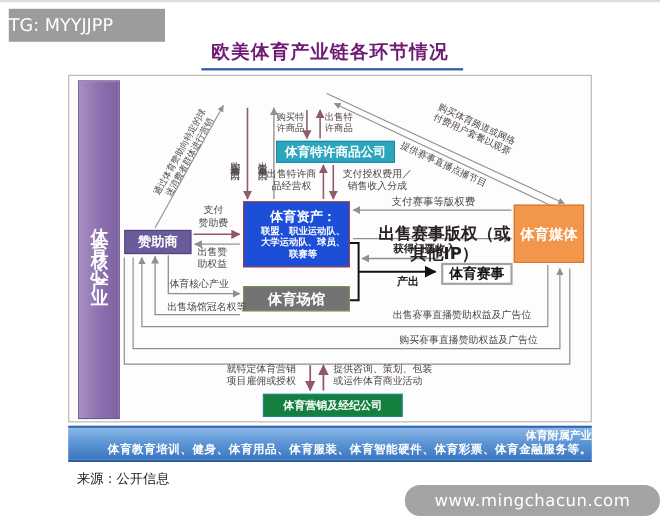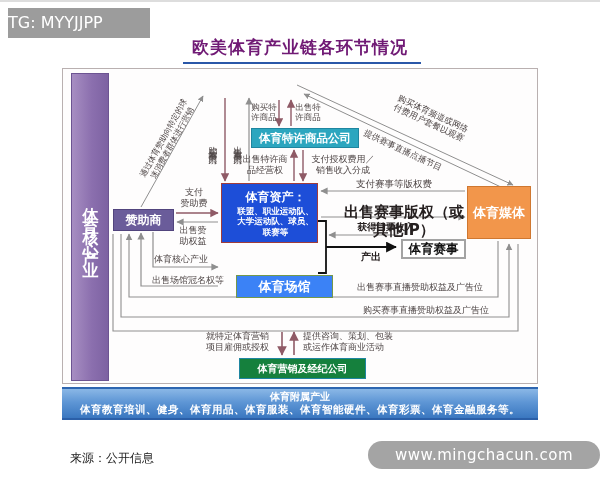--- a/index.html
+++ b/index.html
@@ -32,21 +32,21 @@
 
   
   .node { position:absolute; display:flex; flex-direction:column; align-items:center;
     justify-content:center; text-align:center; color:#fff; font-weight:bold; }
   .n-fans      { left:142px; top:7px;   width:90px;  height:22px; font-size:13px; background:#776aa5; border:1px solid #5a4d85; }
   .n-licensed  { left:188px; top:59px;  width:108px; height:20px; font-size:11.5px; background:#2ca6bf; border:1px solid #1f86a0; }
   .n-assets    { left:158px; top:114px; width:97px;  height:60px; background:#1d4ed8; border:1px solid #a03c3a;padding-left:12px; }
   .n-assets .t { font-size:12px; }
   .n-assets .b { font-size:8.5px; font-weight:bold; line-height:1.25; white-space:pre-line; }
   .n-sponsor   { left:50px;  top:140px; width:61px;  height:22px; font-size:12px; background:#6a5c9a; border:1px solid #51447d; }
-  .n-stadium   { left:173px; top:191px; width:97px;  height:23px; font-size:13px; background:#3b82f6; border:1px solid #74984a;margin-top:15px; }
+  .n-stadium   { left:158px; top:191px; width:97px;  height:23px; font-size:13px; background:#737373; border:1px solid #74984a; }
   .n-media     { left:404px; top:117px; width:64px;  height:53px; font-size:13px; background:#f2964b; border:1px solid #cf7730; }
   .n-event     { left:338px; top:170px; width:65px;  height:20px; font-size:12.5px; background:#ffffff; border:2px solid #a3a3a3; color:#111; }
   .n-marketing { left:176px; top:289px; width:127px; height:21px; font-size:10px; background:#15803d; border:1px solid #1f86a0; }
 
   
   .lbl { position:absolute; font-size:9px; color:#4d4545; font-weight:500;
     line-height:1.2; white-space:pre-line; text-align:center; }
   .strong { font-weight:700; color:#262020; }
   .vtext { writing-mode:vertical-rl; text-orientation:upright; letter-spacing:2px; }
 
@@ -69,26 +69,26 @@
   .l-output       { left:288px; top:182px; width:40px; font-size:10px; }
   .l-sell-bcast   { left:276px; top:213px; width:162px; }
   .l-buy-bcast    { left:282px; top:236px; width:162px; }
   .l-hire         { left:126px; top:262px; width:80px; text-align:right; }
   .l-consult      { left:240px; top:262px; width:150px; text-align:left; }
 
   
   .footer-bar { position:absolute; left:62px; top:387px; width:476px; height:33px;
     background:linear-gradient(180deg,#8ab7e6 0%,#5e96d5 45%,#3a77c0 100%);
     border-top:2px solid #2e66b0; border-bottom:2px solid #2b5fa8;
-    display:flex; flex-direction:column; align-items:center; justify-content:center;
+    display:flex; flex-direction:column; align-items:flex-end; justify-content:center;
     color:#fff; font-weight:bold; }
   .footer-bar .f1 { font-size:10px; line-height:1.2; }
   .footer-bar .f2 { font-size:10.5px; line-height:1.3; letter-spacing:0.5px; }
 
-  .source { position:absolute; left:70px; top:450px; font-size:12px; color:#1a1a1a; }
+  .source { position:absolute; left:70px; top:427px; font-size:12px; color:#1a1a1a; }
   .watermark { position:absolute; left:368px; top:441px; width:232px; height:28px;
     background:#a4a4a4; color:#fff; font-size:15px; display:flex; align-items:center;
     justify-content:center; letter-spacing:0.5px;border-radius:14px; }
 </style>
 </head>
 <body>
 
 <div class="topline"></div>
 
 <div class="tg-badge">TG: MYYJJPP</div>

